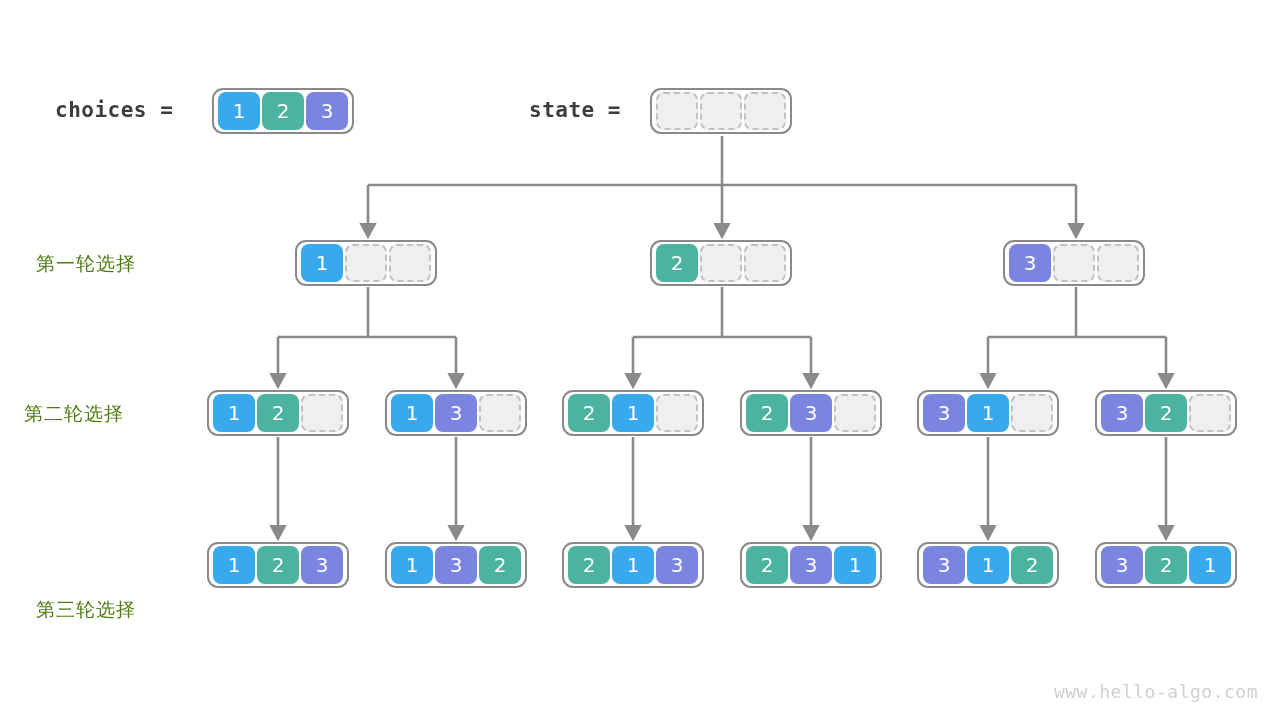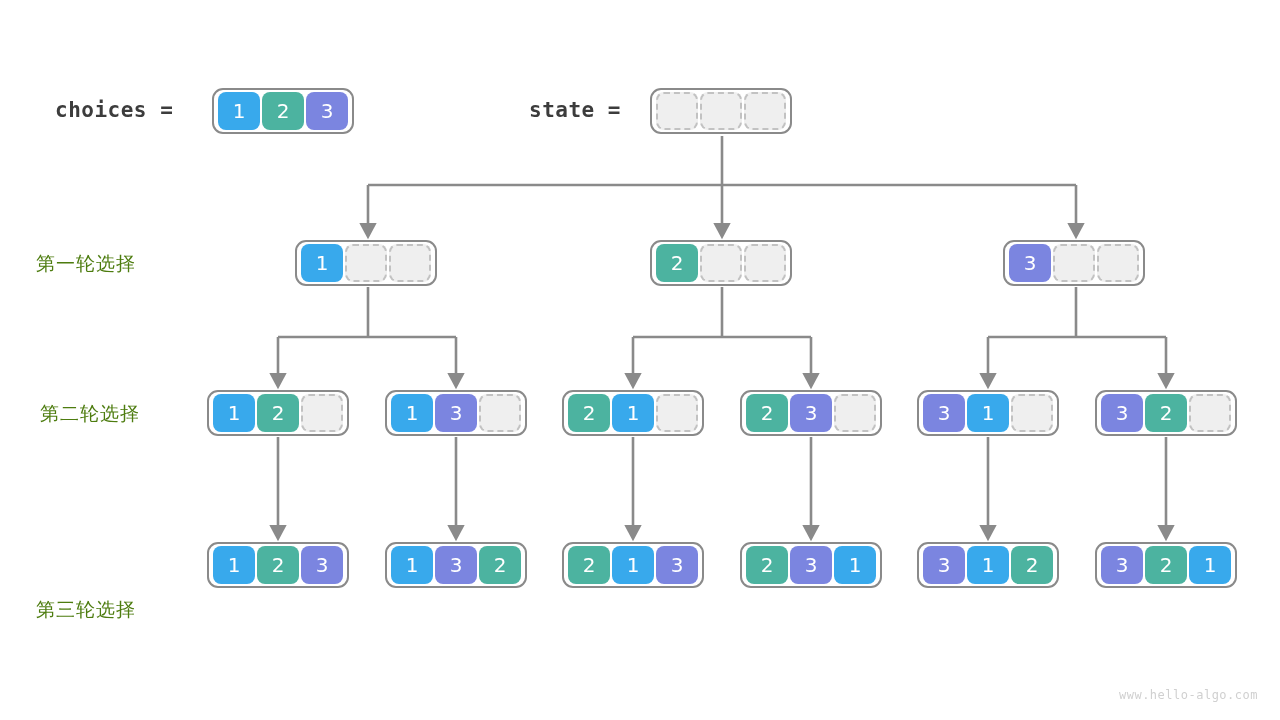--- a/index.html
+++ b/index.html
@@ -48,21 +48,21 @@
     font-size: 19px;
     color: #4d7c0f;
     white-space: nowrap;
     letter-spacing: 1px;
   }
   .watermark {
     position: absolute;
     right: 22px;
     bottom: 18px;
     font-family: "DejaVu Sans Mono", "Liberation Mono", monospace;
-    font-size: 12px;
+    font-size: 18px;
     color: #d0d0d0;
     letter-spacing: 0.5px;
     white-space: nowrap;
   }
 
   
   .array {
     position: absolute;
     display: flex;
     flex-direction: row;
@@ -151,21 +151,21 @@
 
   <div class="mono-label" style="left:521px; top:98px;margin-left:8px;">state  =</div>
 
   <div class="array" id="state-node" style="left:650px; top:88px;">
       <div class="cell empty"></div>
       <div class="cell empty"></div>
       <div class="cell empty"></div>
     </div>
 
   <div class="row-label" style="left:36px; top:251px;">第一轮选择</div>
-  <div class="row-label" style="left:40px; top:401px;">第二轮选择</div>
+  <div class="row-label" style="left:24px; top:401px;">第二轮选择</div>
   <div class="row-label" style="left:36px; top:553px;margin-top:44px;">第三轮选择</div>
 
   <div id="nodes-layer">
       <div class="array" style="left: 295px; top: 240px;">
         <div class="cell v1">1</div>
         <div class="cell empty"></div>
         <div class="cell empty"></div>
       </div>
       <div class="array" style="left: 650px; top: 240px;">
         <div class="cell v2">2</div>

